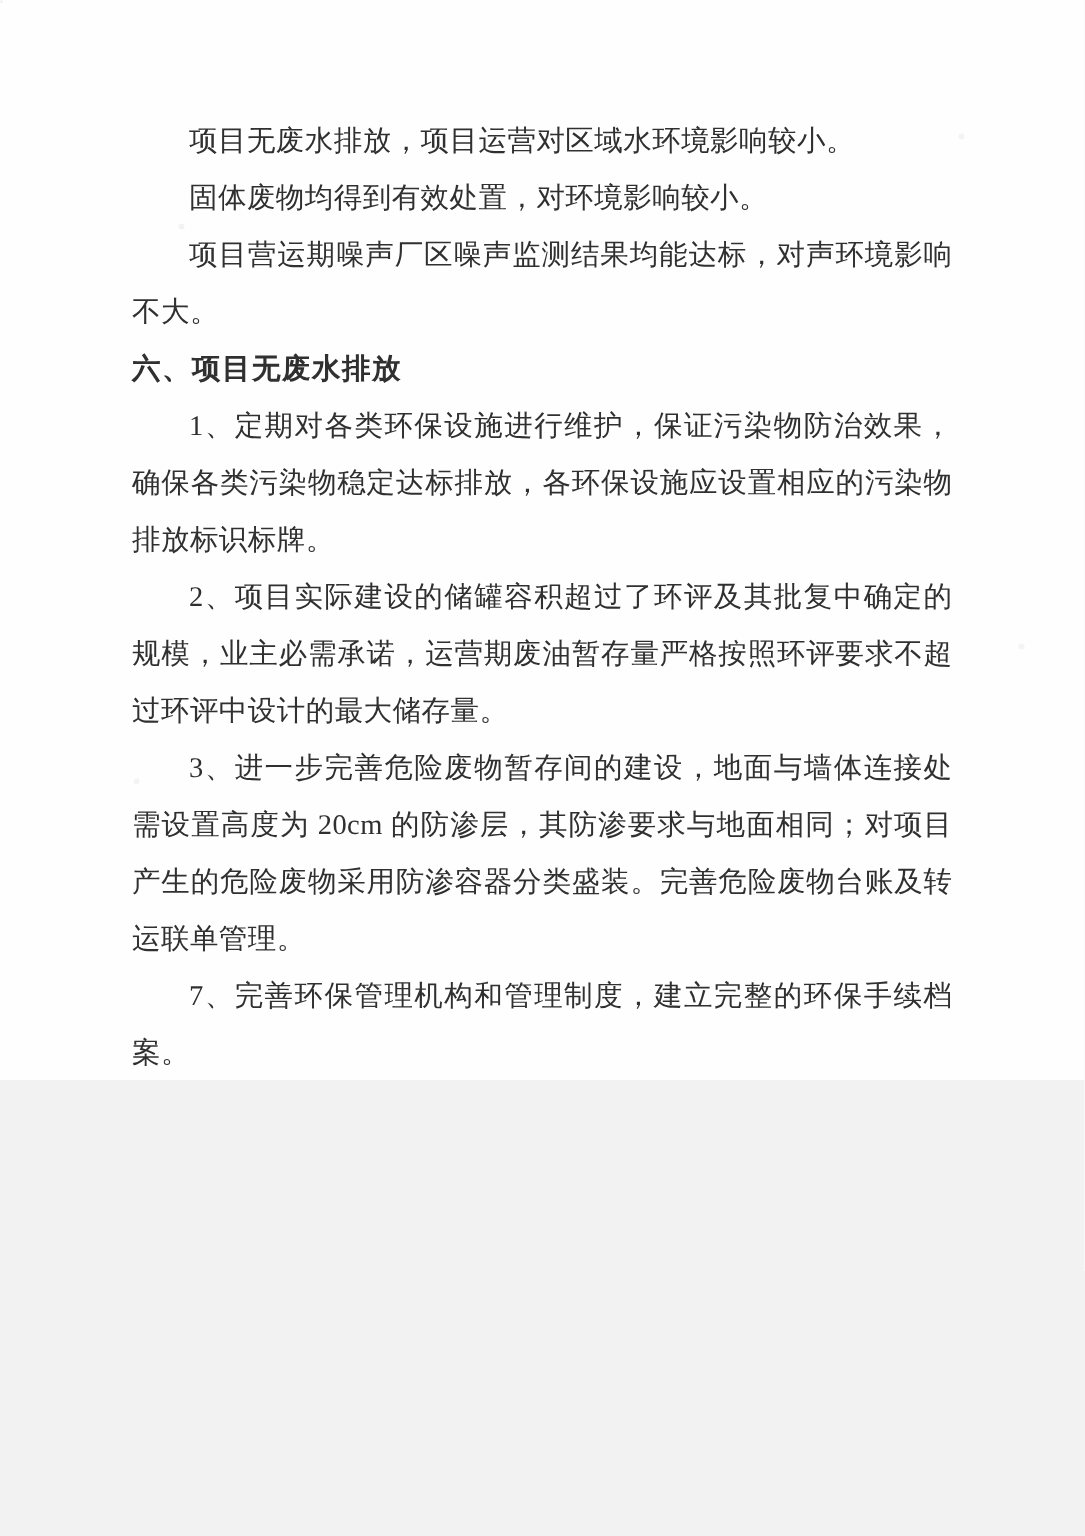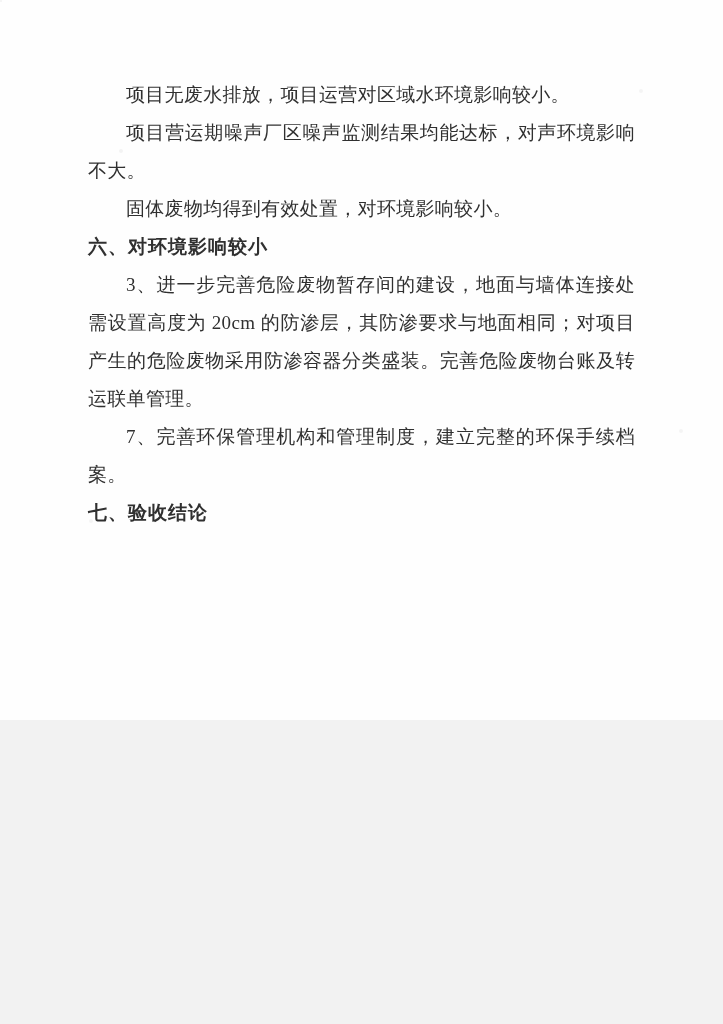--- a/index.html
+++ b/index.html
@@ -58,24 +58,26 @@
   }
 </style>
 </head>
 <body>
 
 <div class="page">
   <div class="scan-noise"></div>
 
   <div class="textblock">
     <p class="para">项目无废水排放，项目运营对区域水环境影响较小。</p>
+    <p class="para">固体废物均得到有效处置，对环境影响较小。</p>
     <p class="para">项目营运期噪声厂区噪声监测结果均能达标，对声环境影响不大。</p>
-    <p class="para">固体废物均得到有效处置，对环境影响较小。</p>
 
-    <h3 class="heading">六、对环境影响较小</h3>
+    <h3 class="heading">六、项目无废水排放</h3>
+    <p class="para">1、定期对各类环保设施进行维护，保证污染物防治效果，确保各类污染物稳定达标排放，各环保设施应设置相应的污染物排放标识标牌。</p>
+    <p class="para">2、项目实际建设的储罐容积超过了环评及其批复中确定的规模，业主必需承诺，运营期废油暂存量严格按照环评要求不超过环评中设计的最大储存量。</p>
     <p class="para">3、进一步完善危险废物暂存间的建设，地面与墙体连接处需设置高度为 20cm 的防渗层，其防渗要求与地面相同；对项目产生的危险废物采用防渗容器分类盛装。完善危险废物台账及转运联单管理。</p>
     <p class="para">7、完善环保管理机构和管理制度，建立完整的环保手续档案。</p>
 
     <h3 class="heading">七、验收结论</h3>
   </div>
 
   <div class="signoff">
     <svg class="signatures" width="300" height="95" viewBox="0 0 300 95" aria-hidden="true">
 
       <path d="M10,44 q12,-20 22,-22 q-6,10 -10,22 q14,-8 20,-4 q-8,10 2,10 q10,-2 16,-12 l-6,20 q12,-14 20,-10 q-4,10 4,10 q8,-2 14,-12 q2,10 10,8"></path>

